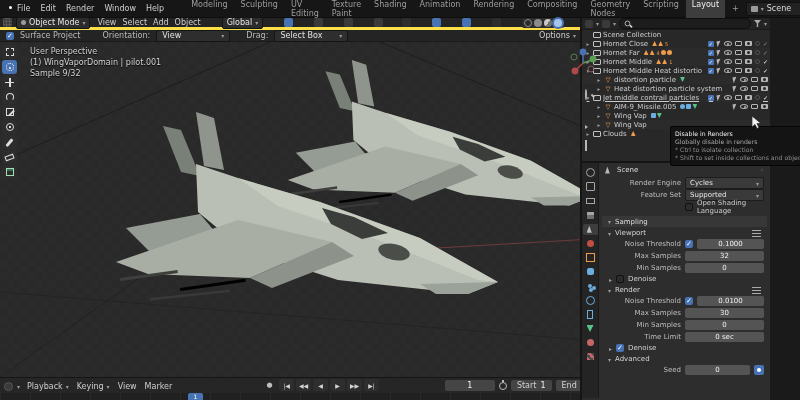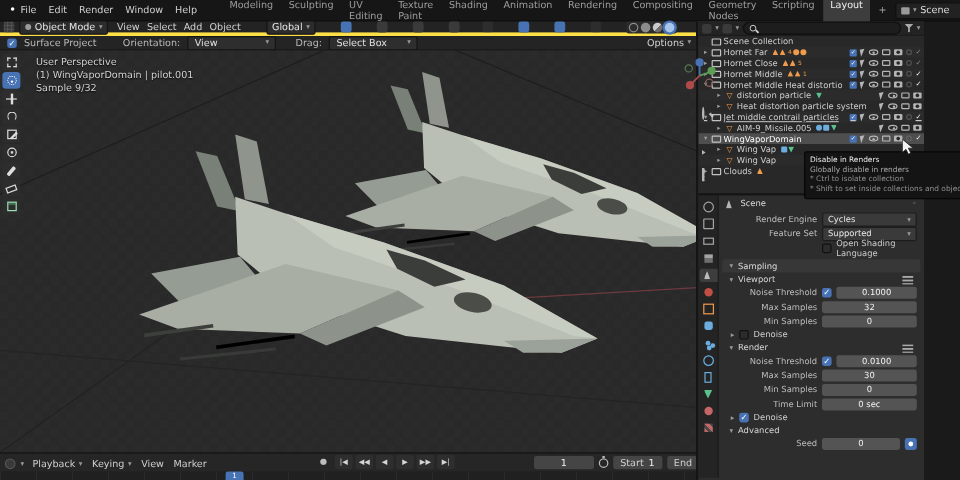--- a/index.html
+++ b/index.html
@@ -407,49 +407,49 @@
         <span class="caret">▾</span>
       </div>
       <div id="outliner-rows">
           <div class="orow" style="padding-left: 3px;">
             <span class="oarrow"></span>
             <span class="o-coll"></span>
             <span class="olabel">Scene Collection</span>
             <span class="obadges"></span>
             <span class="otoggles"></span>
           </div>
+          <div class="orow" style="padding-left: 3px;">
+            <span class="oarrow">▸</span>
+            <span class="o-coll"></span>
+            <span class="olabel">Hornet Close</span>
+            <span class="obadges">
+              <span class="bdg b-mesh-data"></span>
+              <span class="bdg b-mesh-data"></span>
+              <span class="bcount">5</span>
+            </span>
+            <span class="otoggles">
+              <span class="ochk">✓</span>
+              <span class="i-sel"></span>
+              <span class="i-eye"></span>
+              <span class="i-mon"></span>
+              <span class="i-camx"></span>
+              <span class="i-hold"></span>
+              <span class="i-chkmark dim">✓</span>
+            </span>
+          </div>
           <div class="orow alt" style="padding-left: 3px;">
             <span class="oarrow">▸</span>
             <span class="o-coll"></span>
             <span class="olabel">Hornet Far</span>
             <span class="obadges">
               <span class="bdg b-mesh-data"></span>
               <span class="bdg b-mesh-data"></span>
               <span class="bcount">4</span>
               <span class="bdg b-material"></span>
               <span class="bdg b-material"></span>
-            </span>
-            <span class="otoggles">
-              <span class="ochk">✓</span>
-              <span class="i-sel"></span>
-              <span class="i-eye"></span>
-              <span class="i-mon"></span>
-              <span class="i-camx"></span>
-              <span class="i-hold"></span>
-              <span class="i-chkmark dim">✓</span>
-            </span>
-          </div>
-          <div class="orow" style="padding-left: 3px;">
-            <span class="oarrow">▸</span>
-            <span class="o-coll"></span>
-            <span class="olabel">Hornet Close</span>
-            <span class="obadges">
-              <span class="bdg b-mesh-data"></span>
-              <span class="bdg b-mesh-data"></span>
-              <span class="bcount">5</span>
             </span>
             <span class="otoggles">
               <span class="ochk">✓</span>
               <span class="i-sel"></span>
               <span class="i-eye"></span>
               <span class="i-mon"></span>
               <span class="i-camx"></span>
               <span class="i-hold"></span>
               <span class="i-chkmark dim">✓</span>
             </span>
@@ -538,35 +538,20 @@
               <span class="bdg b-modifier"></span>
               <span class="bdg b-particles"></span>
             </span>
             <span class="otoggles">
               <span class="i-sel"></span>
               <span class="i-eye"></span>
               <span class="i-mon"></span>
               <span class="i-camx"></span>
             </span>
           </div>
-          <div class="orow alt sel" style="padding-left: 3px;">
-            <span class="oarrow">▾</span>
-            <span class="o-coll"></span>
-            <span class="olabel">WingVaporDomain</span>
-            <span class="obadges"></span>
-            <span class="otoggles">
-              <span class="ochk">✓</span>
-              <span class="i-sel"></span>
-              <span class="i-eye"></span>
-              <span class="i-mon"></span>
-              <span class="i-camx"></span>
-              <span class="i-hold"></span>
-              <span class="i-chkmark">✓</span>
-            </span>
-          </div>
           <div class="orow" style="padding-left: 14px;">
             <span class="oarrow">▸</span>
             <span class="o-mesh">▽</span>
             <span class="olabel">Wing Vap</span>
             <span class="obadges">
               <span class="bdg b-modifier"></span>
               <span class="bdg b-particles"></span>
             </span>
             <span class="otoggles"></span>
           </div>

